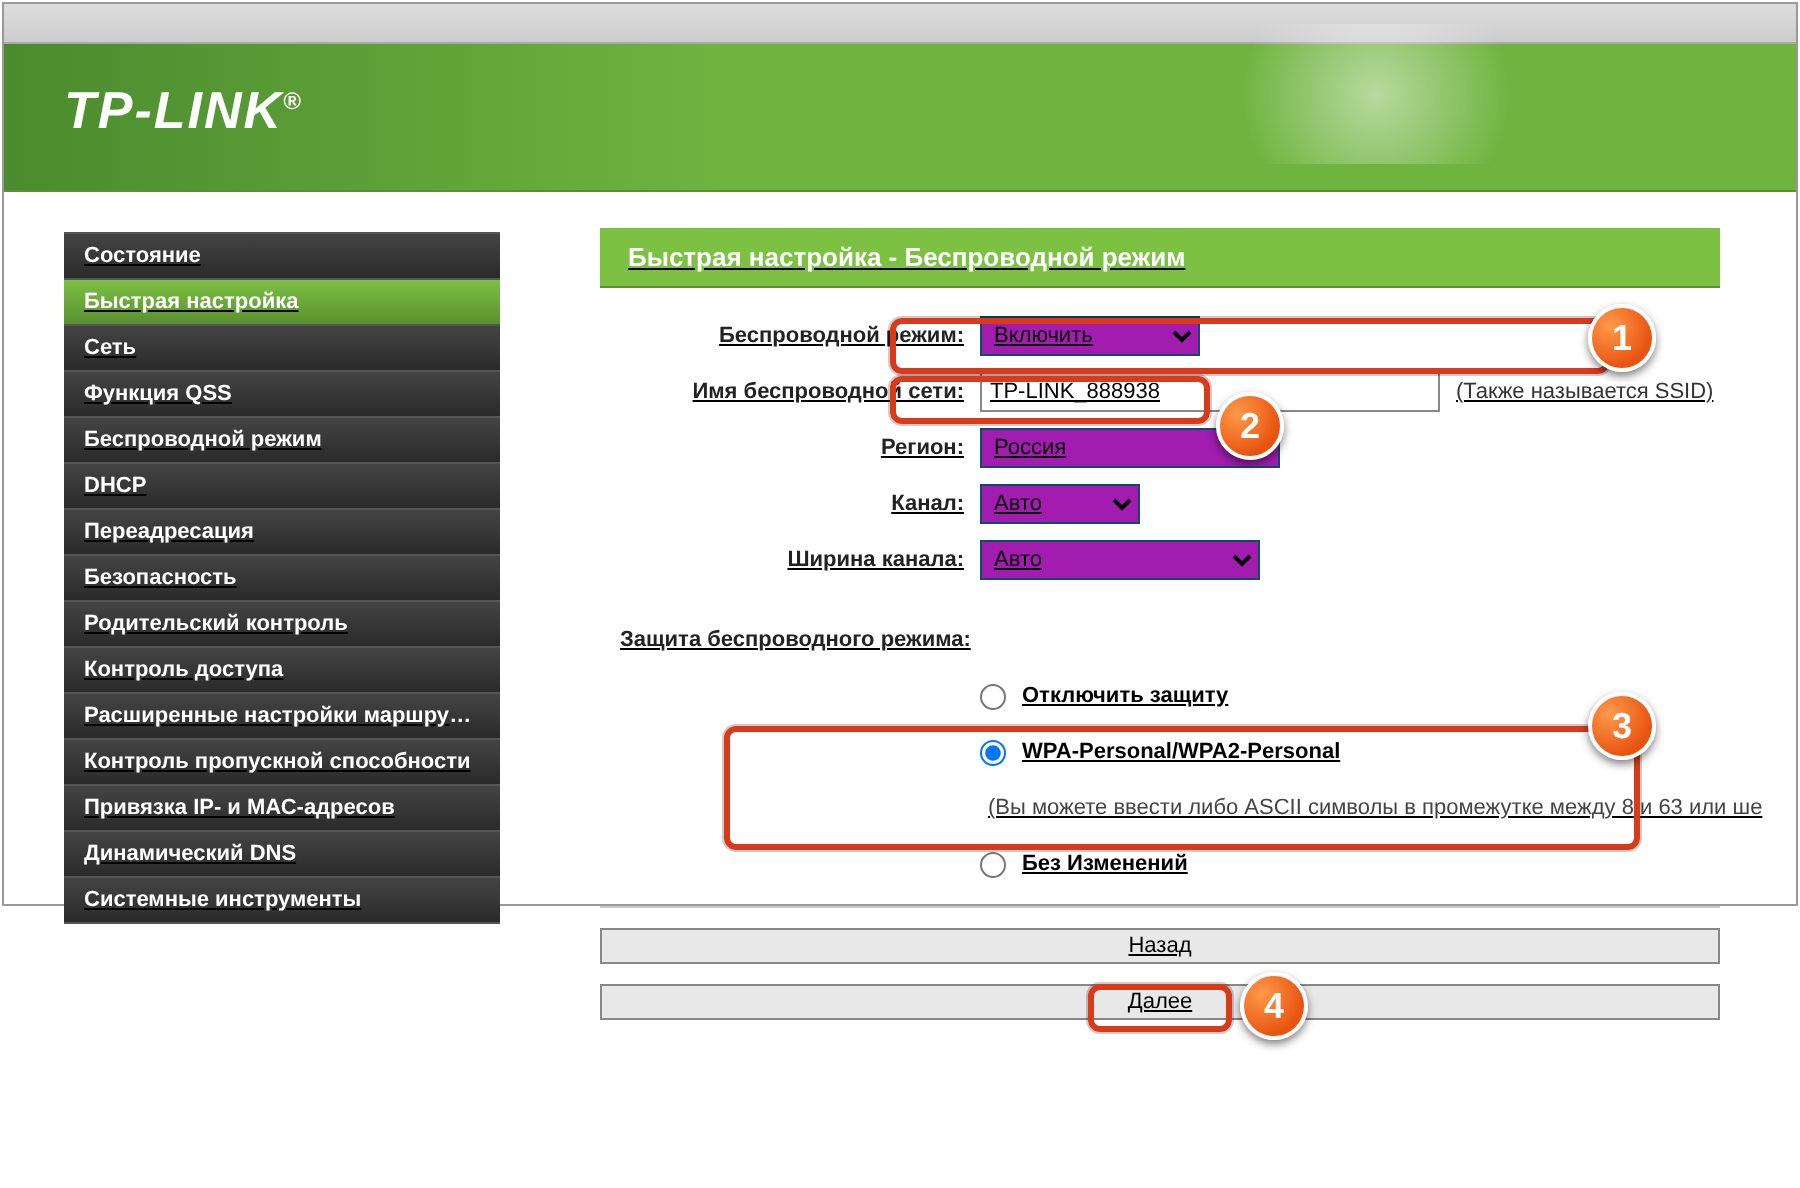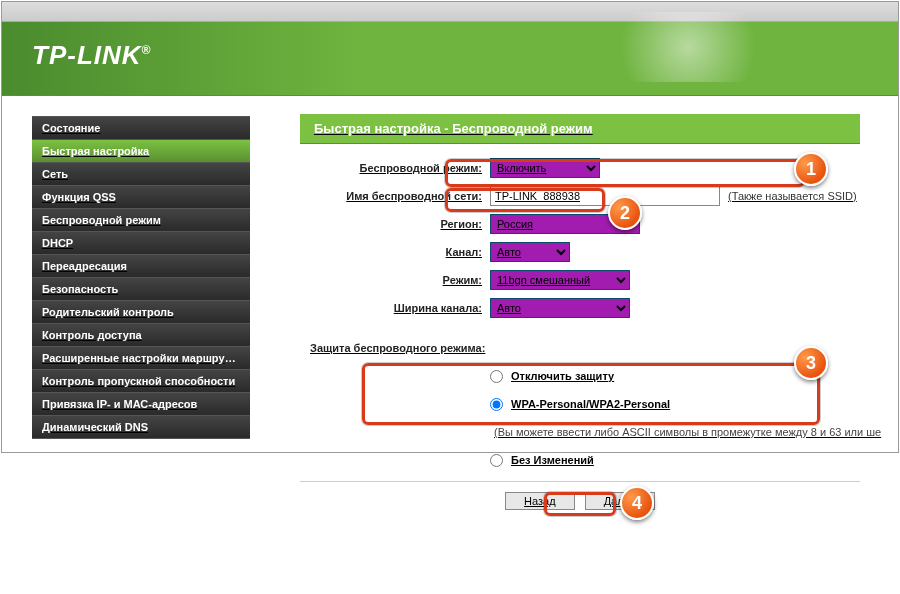--- a/index.html
+++ b/index.html
@@ -27,21 +27,21 @@
   .row { display: flex; align-items: center; margin-bottom: 6px; min-height: 22px; }
   .row .lbl { width: 190px; text-align: right; padding-right: 8px; font-weight: bold; font-size: 11px; color: #222; }
   .row .ctrl { flex: 1; display: flex; align-items: center; gap: 8px; }
   select { font-size: 11px; padding: 1px 2px; border: 1px solid #0c4a6e; background: #a21caf; height: 20px; }
   input[type=text], input[type=password] { font-size: 11px; padding: 2px 4px; border: 1px solid #888; height: 20px; }
   .wide { width: 320px; }
   .radio-row { display: flex; align-items: center; gap: 6px; font-size: 11px; font-weight: bold; }
   .hint { font-size: 11px; color: #333; }
   .note { font-size: 11px; color: #444; margin-left: 4px; }
 
-  .buttons { display: flex; gap: 10px; justify-content: center; width: 560px; margin-top: 8px; }
+  .buttons { display: flex; gap: 10px; justify-content: flex-start; width: 560px; margin-top: 8px; flex-direction: column; }
   .btn { background: #e8e8e8; border: 1px solid #888; padding: 2px 18px; font-size: 11px; cursor: pointer; }
 
   
   .hl { position: absolute; border: 3px solid #d93a1a; border-radius: 6px; box-shadow: 0 0 0 1px rgba(0,0,0,0.2); pointer-events: none; }
   .pin { position: absolute; width: 34px; height: 34px; border-radius: 50%; background: radial-gradient(circle at 30% 30%, #ff9a4a, #e85410 70%); border: 2px solid #fff; box-shadow: 0 2px 4px rgba(0,0,0,0.5); color: #fff; font-weight: bold; font-size: 18px; display: flex; align-items: center; justify-content: center; pointer-events: none; }
 </style>
 </head>
 <body>
 
 <div class="frame">
@@ -63,20 +63,21 @@
         <li>Беспроводной режим</li>
         <li>DHCP</li>
         <li>Переадресация</li>
         <li>Безопасность</li>
         <li>Родительский контроль</li>
         <li>Контроль доступа</li>
         <li>Расширенные настройки маршрутизации</li>
         <li>Контроль пропускной способности</li>
         <li>Привязка IP- и МАС-адресов</li>
         <li>Динамический DNS</li>
+        <li>Системные инструменты</li>
       </ul>
     </div>
 
     <div class="content">
       <div class="panel-title">Быстрая настройка - Беспроводной режим</div>
 
       <div class="form">
         <div class="row">
           <div class="lbl">Беспроводной режим:</div>
           <div class="ctrl">
@@ -93,26 +94,20 @@
         <div class="row">
           <div class="lbl">Регион:</div>
           <div class="ctrl">
             <select style="width:150px"><option>Россия</option></select>
           </div>
         </div>
         <div class="row">
           <div class="lbl">Канал:</div>
           <div class="ctrl">
             <select style="width:80px"><option>Авто</option></select>
-          </div>
-        </div>
-        <div class="row">
-          <div class="lbl">Режим:</div>
-          <div class="ctrl">
-            <select style="width:140px"><option>11bgn смешанный</option></select>
           </div>
         </div>
         <div class="row">
           <div class="lbl">Ширина канала:</div>
           <div class="ctrl">
             <select style="width:140px"><option>Авто</option></select>
           </div>
         </div>
 
         <div class="row" style="margin-top:18px">

